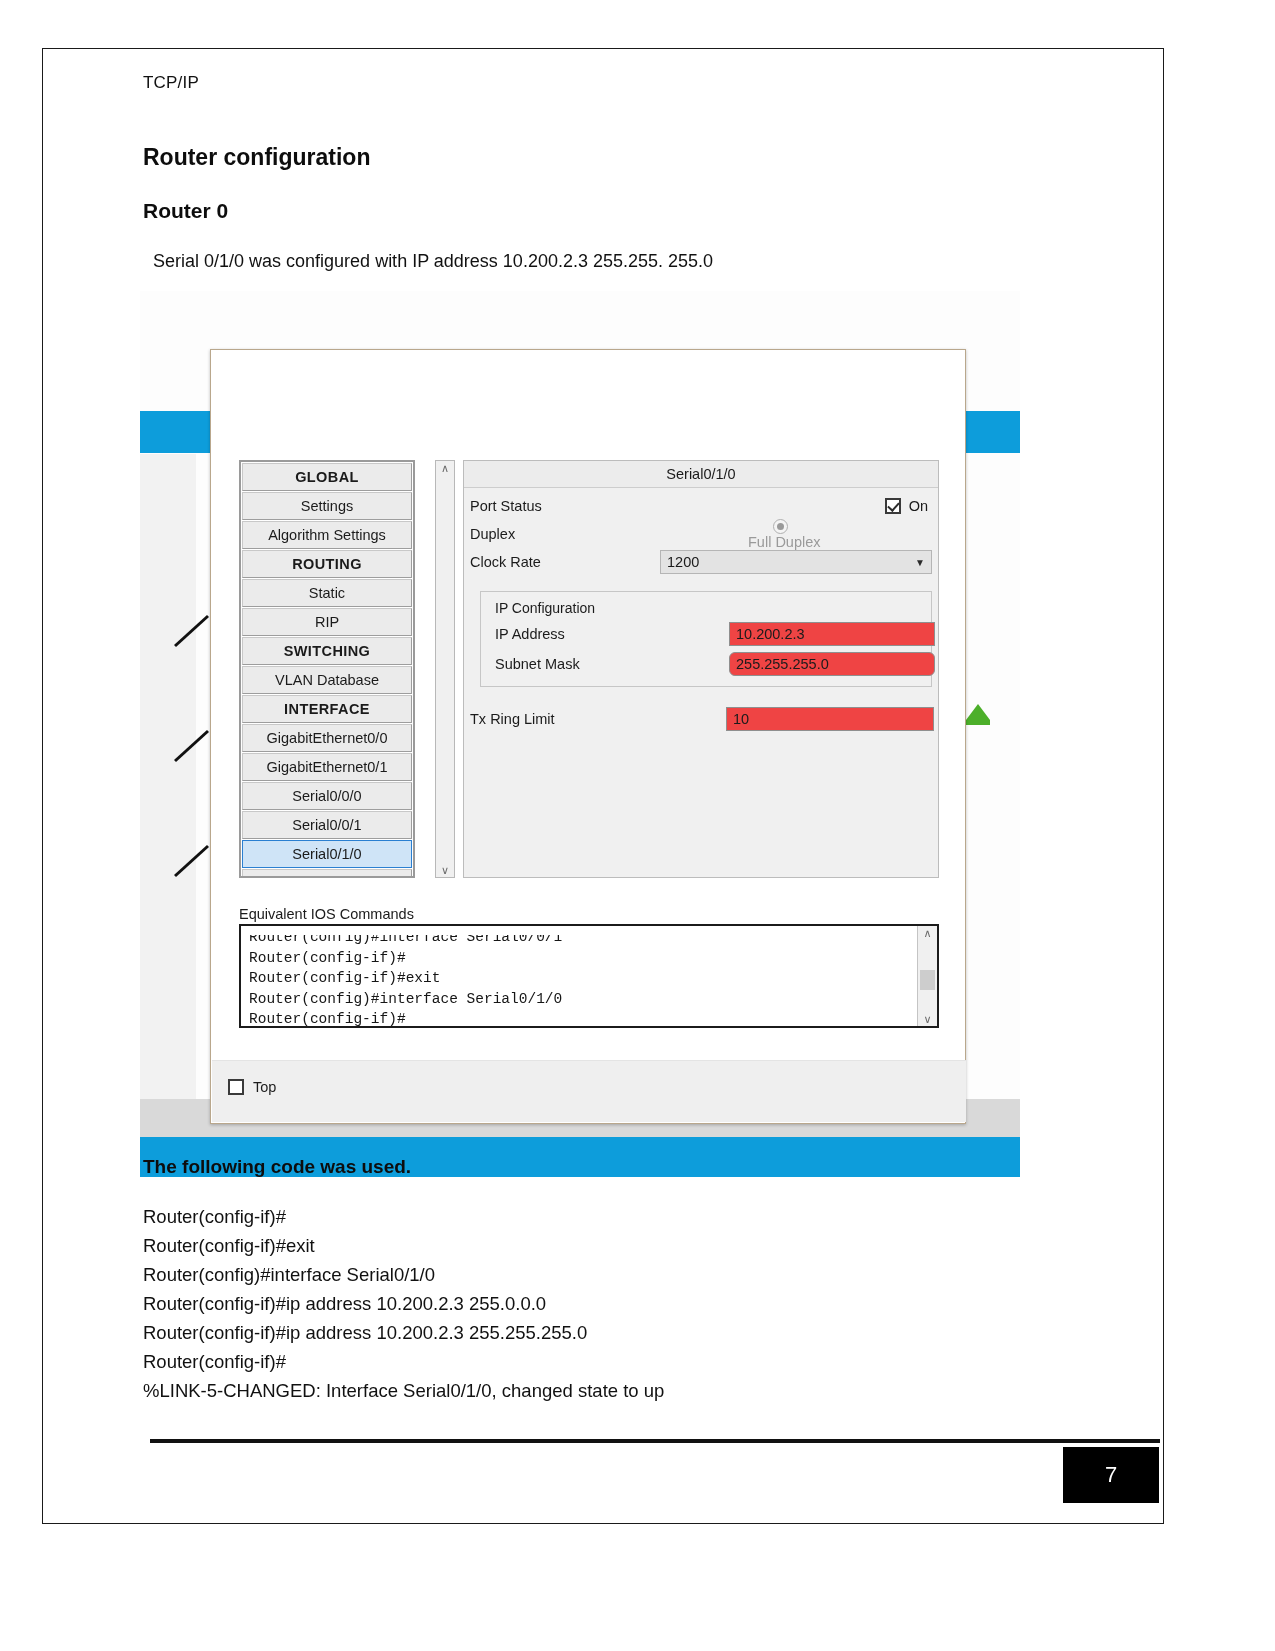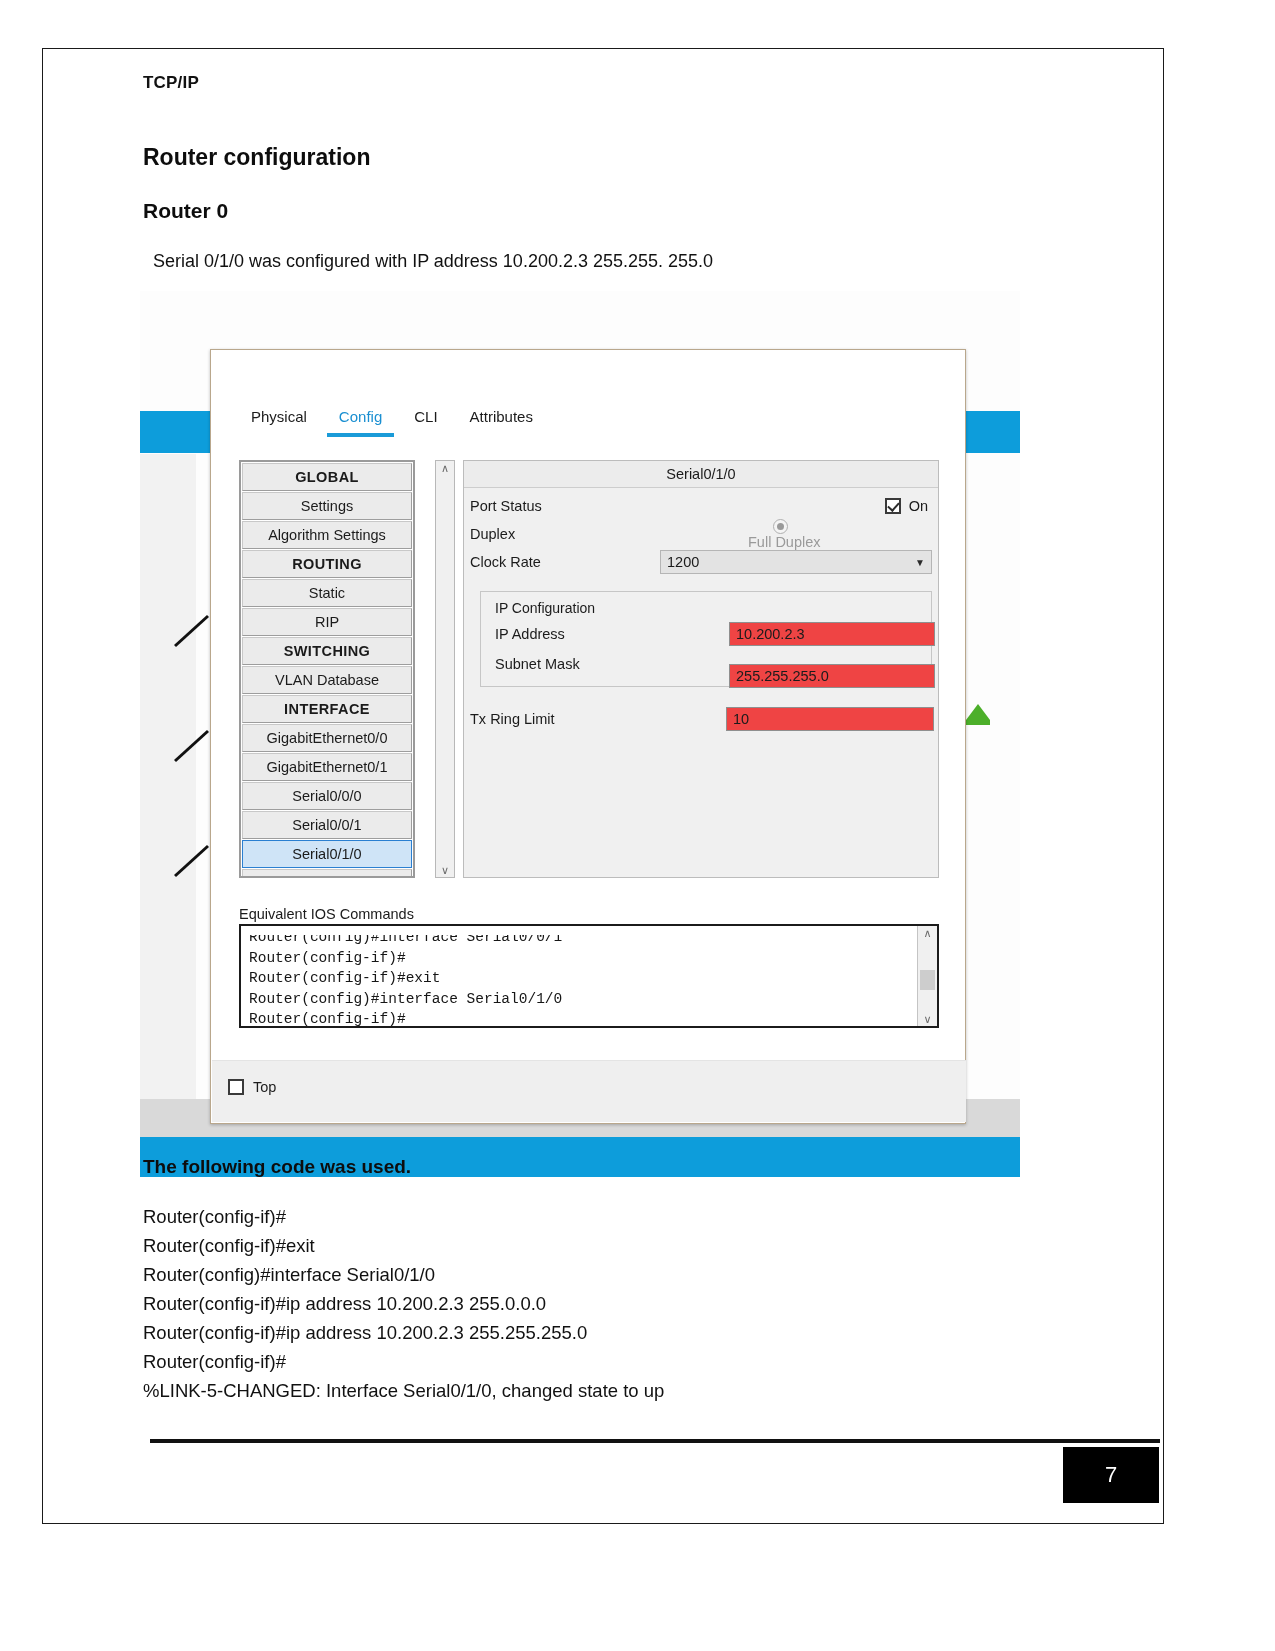--- a/index.html
+++ b/index.html
@@ -27,21 +27,20 @@
     box-sizing: border-box;
   }
 
   .doc-header {
     position: absolute;
     left: 100px;
     top: 24px;
     font-size: 17px;
     color: #111;
     letter-spacing: .2px;
-    font-weight: bold;
   }
 
   .h1 {
     position: absolute;
     left: 100px;
     top: 95px;
     font-size: 23px;
     font-weight: bold;
     color: #0d0d0d;
   }
@@ -481,26 +480,20 @@
       <path d="M5 265 L38 235"></path>
     </svg>
     <svg class="sketch" style="left:820px; top:405px; width:40px; height:40px; stroke:none;" viewBox="0 0 40 40">
       <polygon points="18,8 30,24 6,24" fill="#4caf2a"></polygon>
       <rect x="6" y="24" width="24" height="5" fill="#4caf2a"></rect>
     </svg>
 
     <div id="router-window">
 
 
-      <div class="tabs">
-        <div class="tab">Physical</div>
-        <div class="tab active">Config</div>
-        <div class="tab">CLI</div>
-        <div class="tab">Attributes</div>
-      </div>
 
       <div class="tabpanel">
 
         <div class="sidebar">
           <div class="side-item header">GLOBAL</div>
           <div class="side-item">Settings</div>
           <div class="side-item">Algorithm Settings</div>
           <div class="side-item header">ROUTING</div>
           <div class="side-item">Static</div>
           <div class="side-item">RIP</div>
@@ -545,21 +538,21 @@
               <span>1200</span>
               <span class="caret">▼</span>
             </span>
           </div>
 
           <div class="group">
             <span class="group-title">IP Configuration</span>
             <span class="field-label" style="top:34px;">IP Address</span>
             <span class="textbox" style="left:248px; top:30px; width:206px;">10.200.2.3</span>
             <span class="field-label" style="top:64px;">Subnet Mask</span>
-            <span class="textbox" style="left:248px; top:72px; width:206px;">255.255.255.0</span>
+            <span class="textbox" style="left:248px; top:60px; width:206px;border-radius:6px;">255.255.255.0</span>
           </div>
 
           <span class="field-label" style="left:6px; top:250px;">Tx Ring Limit</span>
           <span class="textbox" style="left:262px; top:246px; width:208px;">10</span>
         </div>
 
         <div class="ios-label">Equivalent IOS Commands</div>
         <div class="ios-box">
           <div class="ios-clip-top"></div>
           <div class="ios-text">Router(config)#interface Serial0/0/1

